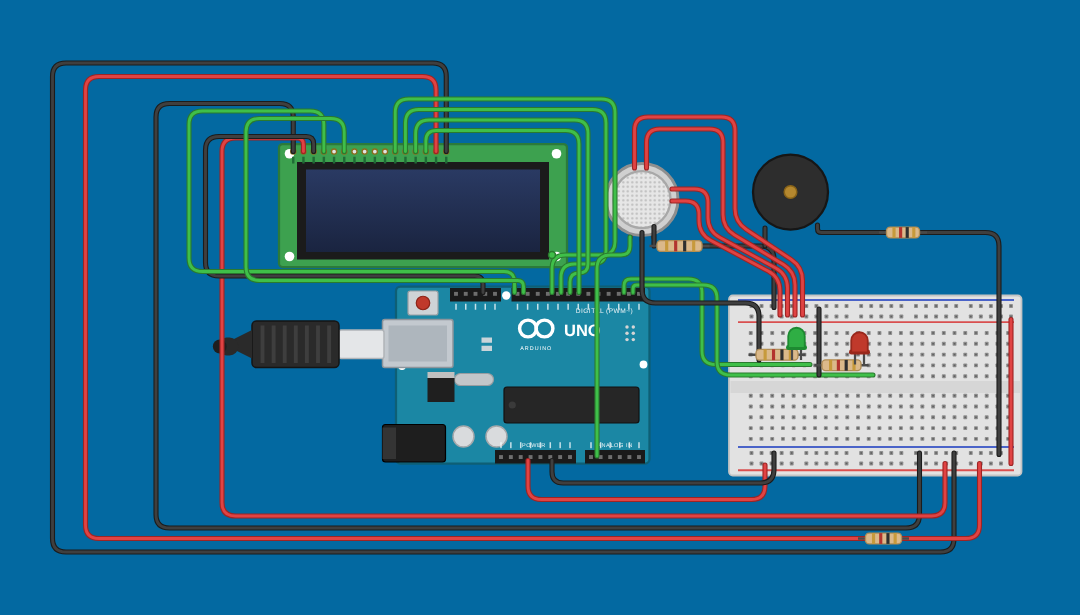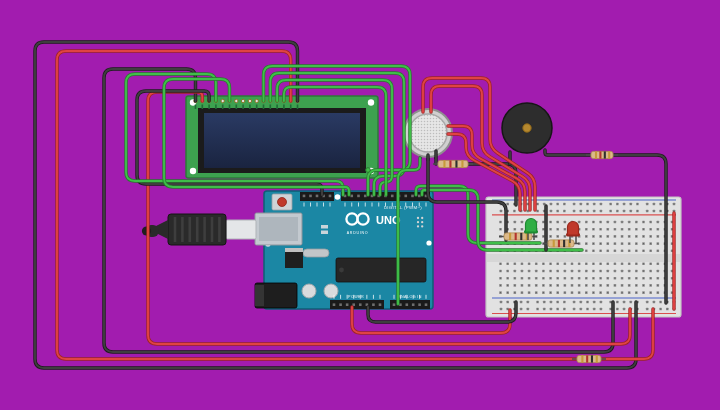--- a/index.html
+++ b/index.html
@@ -1,16 +1,16 @@
 <!DOCTYPE html>
 <html><head>
 <meta charset="utf-8">
 <style>
   html,body{margin:0;padding:0;background:#ffffff;}
-  .stage{position:relative;width:720px;height:410px;background:#a21caf;overflow:hidden;
+  .stage{position:relative;width:720px;height:410px;background:#0369a1;overflow:hidden;
          font-family:"Liberation Sans", sans-serif;}
   svg text{font-family:"Liberation Sans", sans-serif;}
   .brand{font-weight:bold;}
 </style>
 </head>
 <body>
 
 <div class="stage">
 <svg id="circuit" width="720" height="410" viewBox="0 0 720 410">
   <defs>

